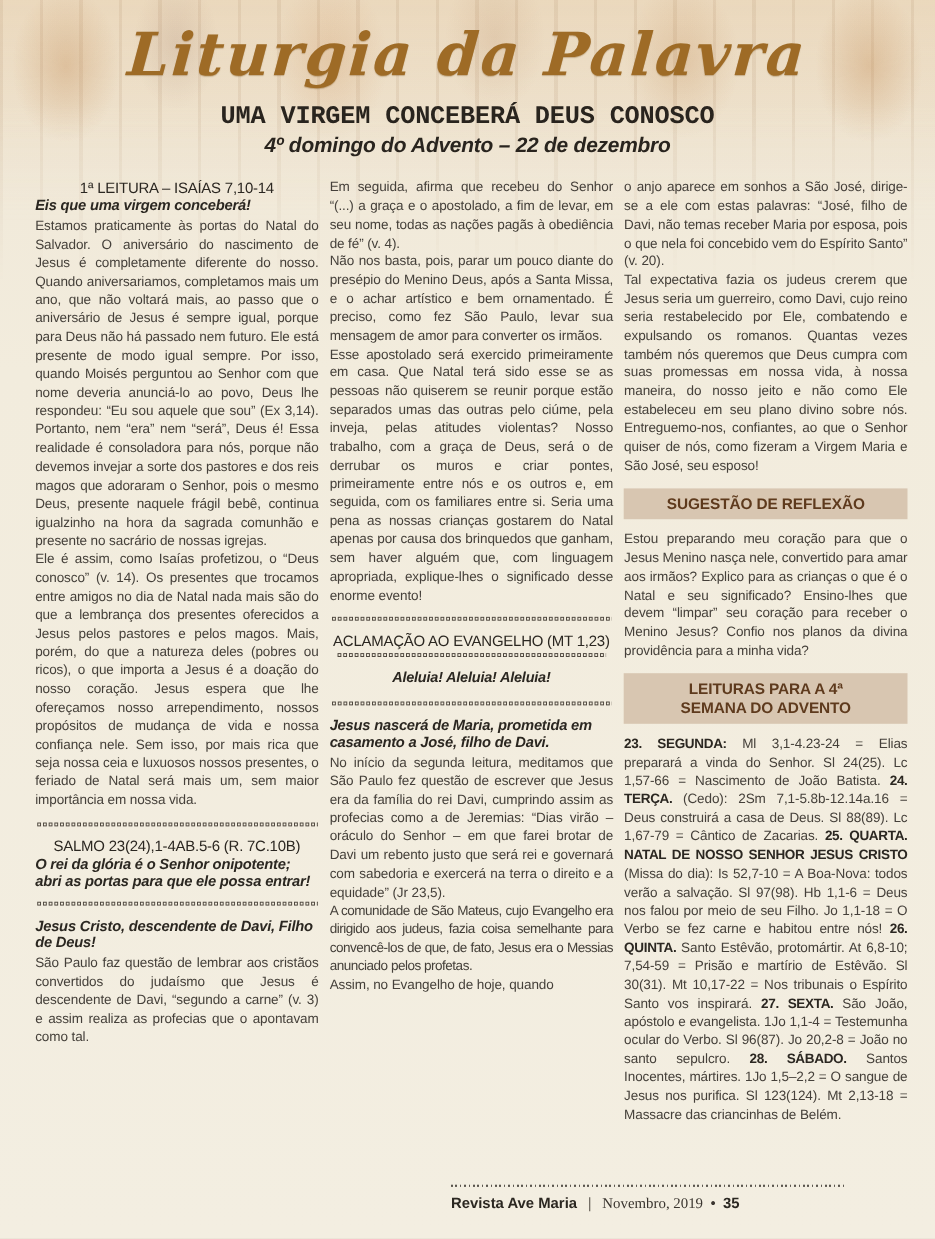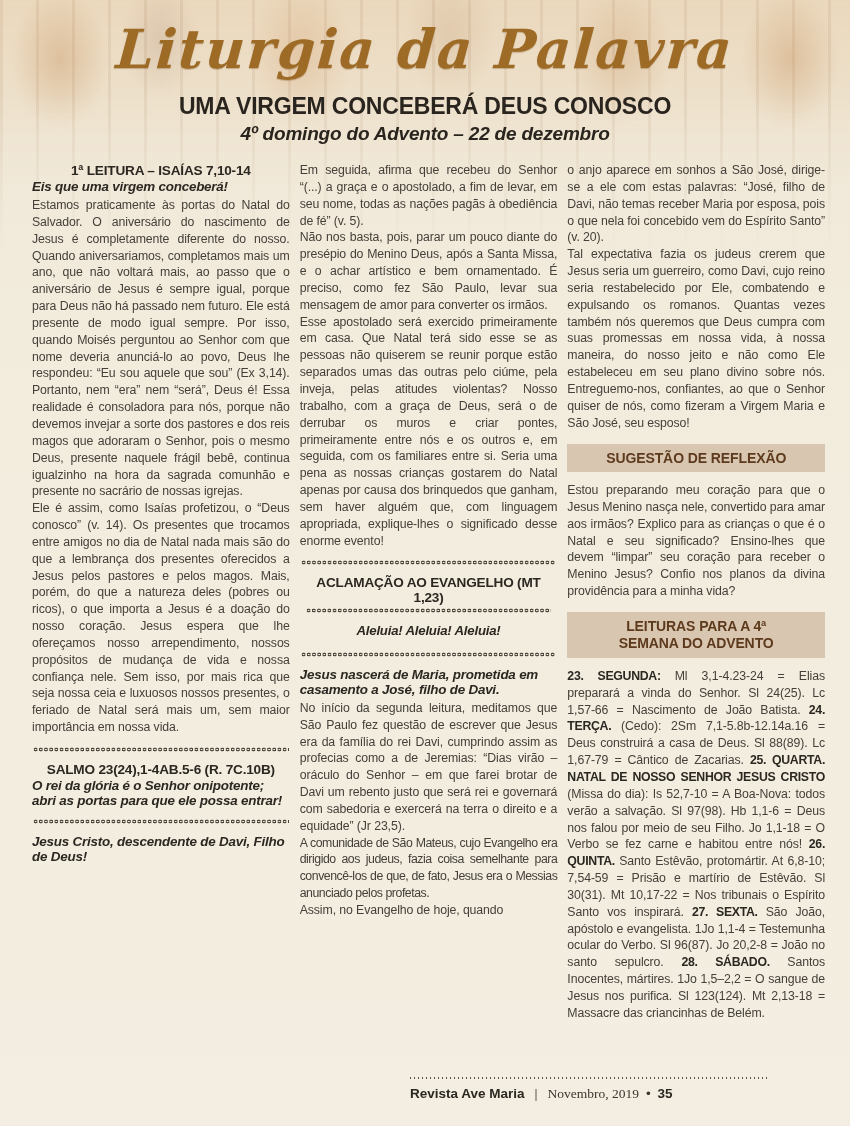--- a/index.html
+++ b/index.html
@@ -30,37 +30,38 @@
   .script-title {
     font-family:"DejaVu Serif", serif; font-style:italic; font-weight:bold;
     font-size:54px; line-height:1.1; letter-spacing:2px;
     color:#9e6b26;
     text-shadow:0 1px 1px rgba(122,79,24,.35);
     transform:skewX(-4deg);
   }
   .page-title {
     margin-top:14px; font-size:23px; font-weight:bold; letter-spacing:-.2px;
     color:#29241e;
+    font-family:Liberation Mono, monospace;
   }
   .page-subtitle {
     margin-top:3px; font-size:19px; font-weight:bold; font-style:italic;
     color:#29241e; letter-spacing:-.2px;
   }
   .columns {
     position:absolute; top:162px; left:32px; right:25px;
     display:flex; gap:10px;
   }
   .col { flex:1 1 0; min-width:0; }
   .col p {
     font-size:12.3px; line-height:1.37; text-align:justify; color:#45403a;
     letter-spacing:-.1px;
   }
   .col p.condensed { letter-spacing:-.45px; }
   h3.sec-head {
-    font-size:13.6px; font-weight:bold; text-align:center; color:#2b2721;
+    font-size:13.6px; font-weight:normal; text-align:center; color:#2b2721;
     letter-spacing:-.2px; margin:1px 0 1px;
   }
   .sec-sub {
     font-size:13.4px; font-weight:bold; font-style:italic; text-align:left;
     color:#2b2721; letter-spacing:-.2px; margin-bottom:3px;
   }
   .verse {
     font-size:13.2px; font-weight:bold; font-style:italic; text-align:center;
     color:#2b2721; margin:0 6px 10px; letter-spacing:-.2px; line-height:1.4;
   }
@@ -109,24 +110,25 @@
     <section class="col">
       <h3 class="sec-head">1ª LEITURA – ISAÍAS 7,10-14</h3>
       <div class="sec-sub">Eis que uma virgem conceberá!</div>
       <p>Estamos praticamente às portas do Natal do Salvador. O aniversário do nascimento de Jesus é completamente diferente do nosso. Quando aniversariamos, completamos mais um ano, que não voltará mais, ao passo que o aniversário de Jesus é sempre igual, porque para Deus não há passado nem futuro. Ele está presente de modo igual sempre. Por isso, quando Moisés perguntou ao Senhor com que nome deveria anunciá-lo ao povo, Deus lhe respondeu: “Eu sou aquele que sou” (Ex 3,14). Portanto, nem “era” nem “será”, Deus é! Essa realidade é consoladora para nós, porque não devemos invejar a sorte dos pastores e dos reis magos que adoraram o Senhor, pois o mesmo Deus, presente naquele frágil bebê, continua igualzinho na hora da sagrada comunhão e presente no sacrário de nossas igrejas.</p>
       <p>Ele é assim, como Isaías profetizou, o “Deus conosco” (v. 14). Os presentes que trocamos entre amigos no dia de Natal nada mais são do que a lembrança dos presentes oferecidos a Jesus pelos pastores e pelos magos. Mais, porém, do que a natureza deles (pobres ou ricos), o que importa a Jesus é a doação do nosso coração. Jesus espera que lhe ofereçamos nosso arrependimento, nossos propósitos de mudança de vida e nossa confiança nele. Sem isso, por mais rica que seja nossa ceia e luxuosos nossos presentes, o feriado de Natal será mais um, sem maior importância em nossa vida.</p>
       <div class="chain"></div>
       <h3 class="sec-head">SALMO 23(24),1-4AB.5-6 (R. 7C.10B)</h3>
       <div class="sec-sub">O rei da glória é o Senhor onipotente; abri as portas para que ele possa entrar!</div>
       <div class="chain"></div>
       <div class="sec-sub">Jesus Cristo, descendente de Davi, Filho de Deus!</div>
+      <p>São Paulo faz questão de lembrar aos cristãos convertidos do judaísmo que Jesus é descendente de Davi, “segundo a carne” (v. 3) e assim realiza as profecias que o apontavam como tal.</p>
     </section>
 
     <section class="col">
-      <p>Em seguida, afirma que recebeu do Senhor “(...) a graça e o apostolado, a fim de levar, em seu nome, todas as nações pagãs à obediência de fé” (v. 5).</p>
+      <p>Em seguida, afirma que recebeu do Senhor “(...) a graça e o apostolado, a fim de levar, em seu nome, todas as nações pagãs à obediência de fé” (v. 4).</p>
       <p>Não nos basta, pois, parar um pouco diante do presépio do Menino Deus, após a Santa Missa, e o achar artístico e bem ornamentado. É preciso, como fez São Paulo, levar sua mensagem de amor para converter os irmãos.</p>
       <p>Esse apostolado será exercido primeiramente em casa. Que Natal terá sido esse se as pessoas não quiserem se reunir porque estão separados umas das outras pelo ciúme, pela inveja, pelas atitudes violentas? Nosso trabalho, com a graça de Deus, será o de derrubar os muros e criar pontes, primeiramente entre nós e os outros e, em seguida, com os familiares entre si. Seria uma pena as nossas crianças gostarem do Natal apenas por causa dos brinquedos que ganham, sem haver alguém que, com linguagem apropriada, explique-lhes o significado desse enorme evento!</p>
       <div class="chain"></div>
       <h3 class="sec-head">ACLAMAÇÃO AO EVANGELHO (MT 1,23)</h3>
       <div class="chain under"></div>
       <div class="verse">
         <span>Aleluia! Aleluia! Aleluia!</span><br>
       </div>
       <div class="chain"></div>
       <div class="sec-sub">Jesus nascerá de Maria, prometida em casamento a José, filho de Davi.</div>

